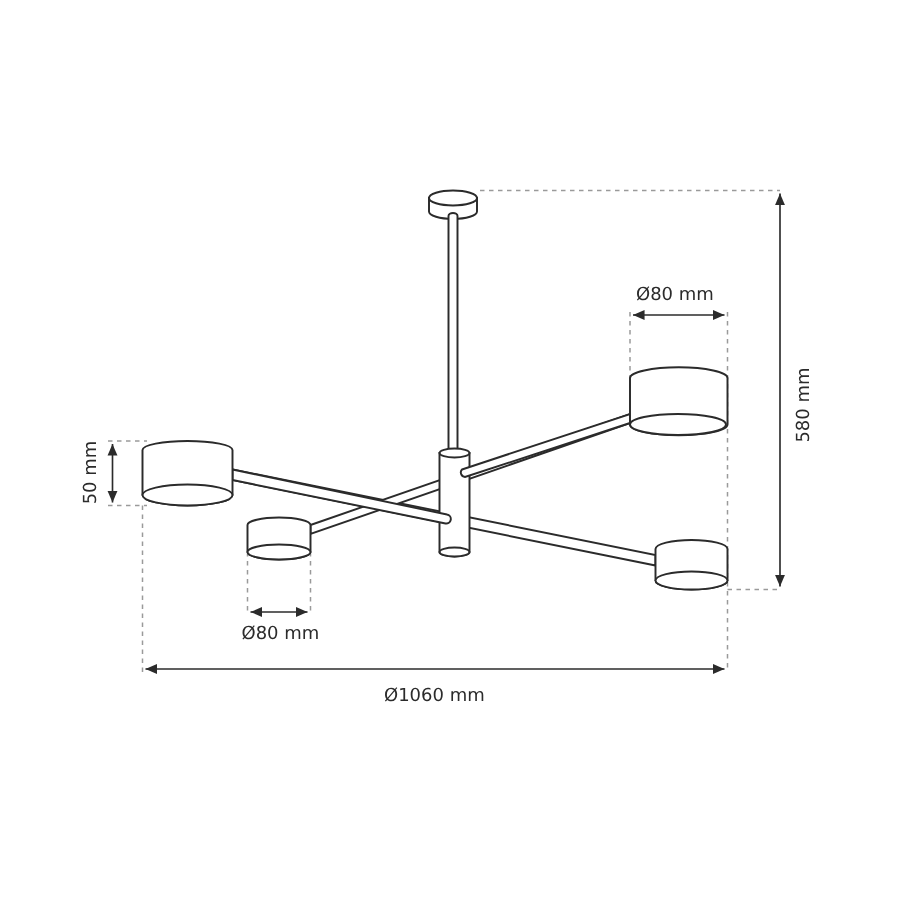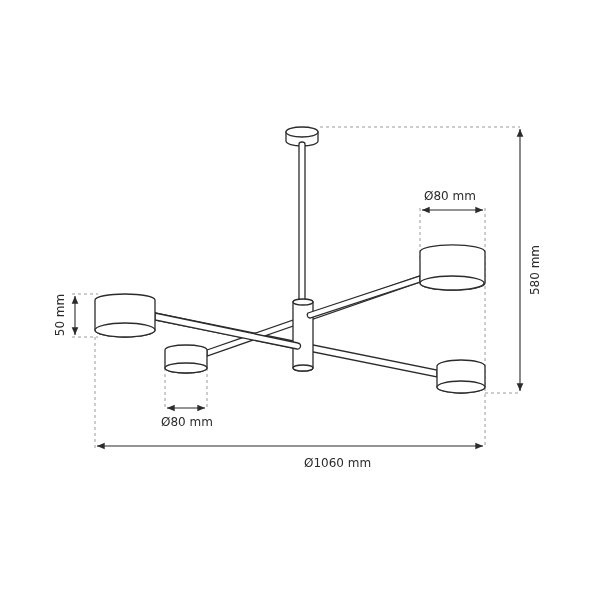--- a/index.html
+++ b/index.html
@@ -92,16 +92,16 @@
     </g>
 
     <g>
       <path class="line" d="M437,366 L437,387 A24,6 0 0 0 485,387 L485,366 A24,6 0 0 0 437,366 Z"></path>
       <ellipse class="line" cx="461" cy="387" rx="24" ry="6"></ellipse>
     </g>
   </svg>
 
   <span class="label" style="left:424px; top:190px;">Ø80 mm</span>
   <span class="label" style="left:161px; top:416px;">Ø80 mm</span>
-  <span class="label" style="left:256px; top:457px;margin-left:48px;">Ø1060 mm</span>
+  <span class="label" style="left:256px; top:457px;">Ø1060 mm</span>
   <span class="label vert" style="left:510px; top:264px;">580 mm</span>
   <span class="label vert" style="left:39px; top:309px;">50 mm</span>
 </div>
 
 </body></html>

